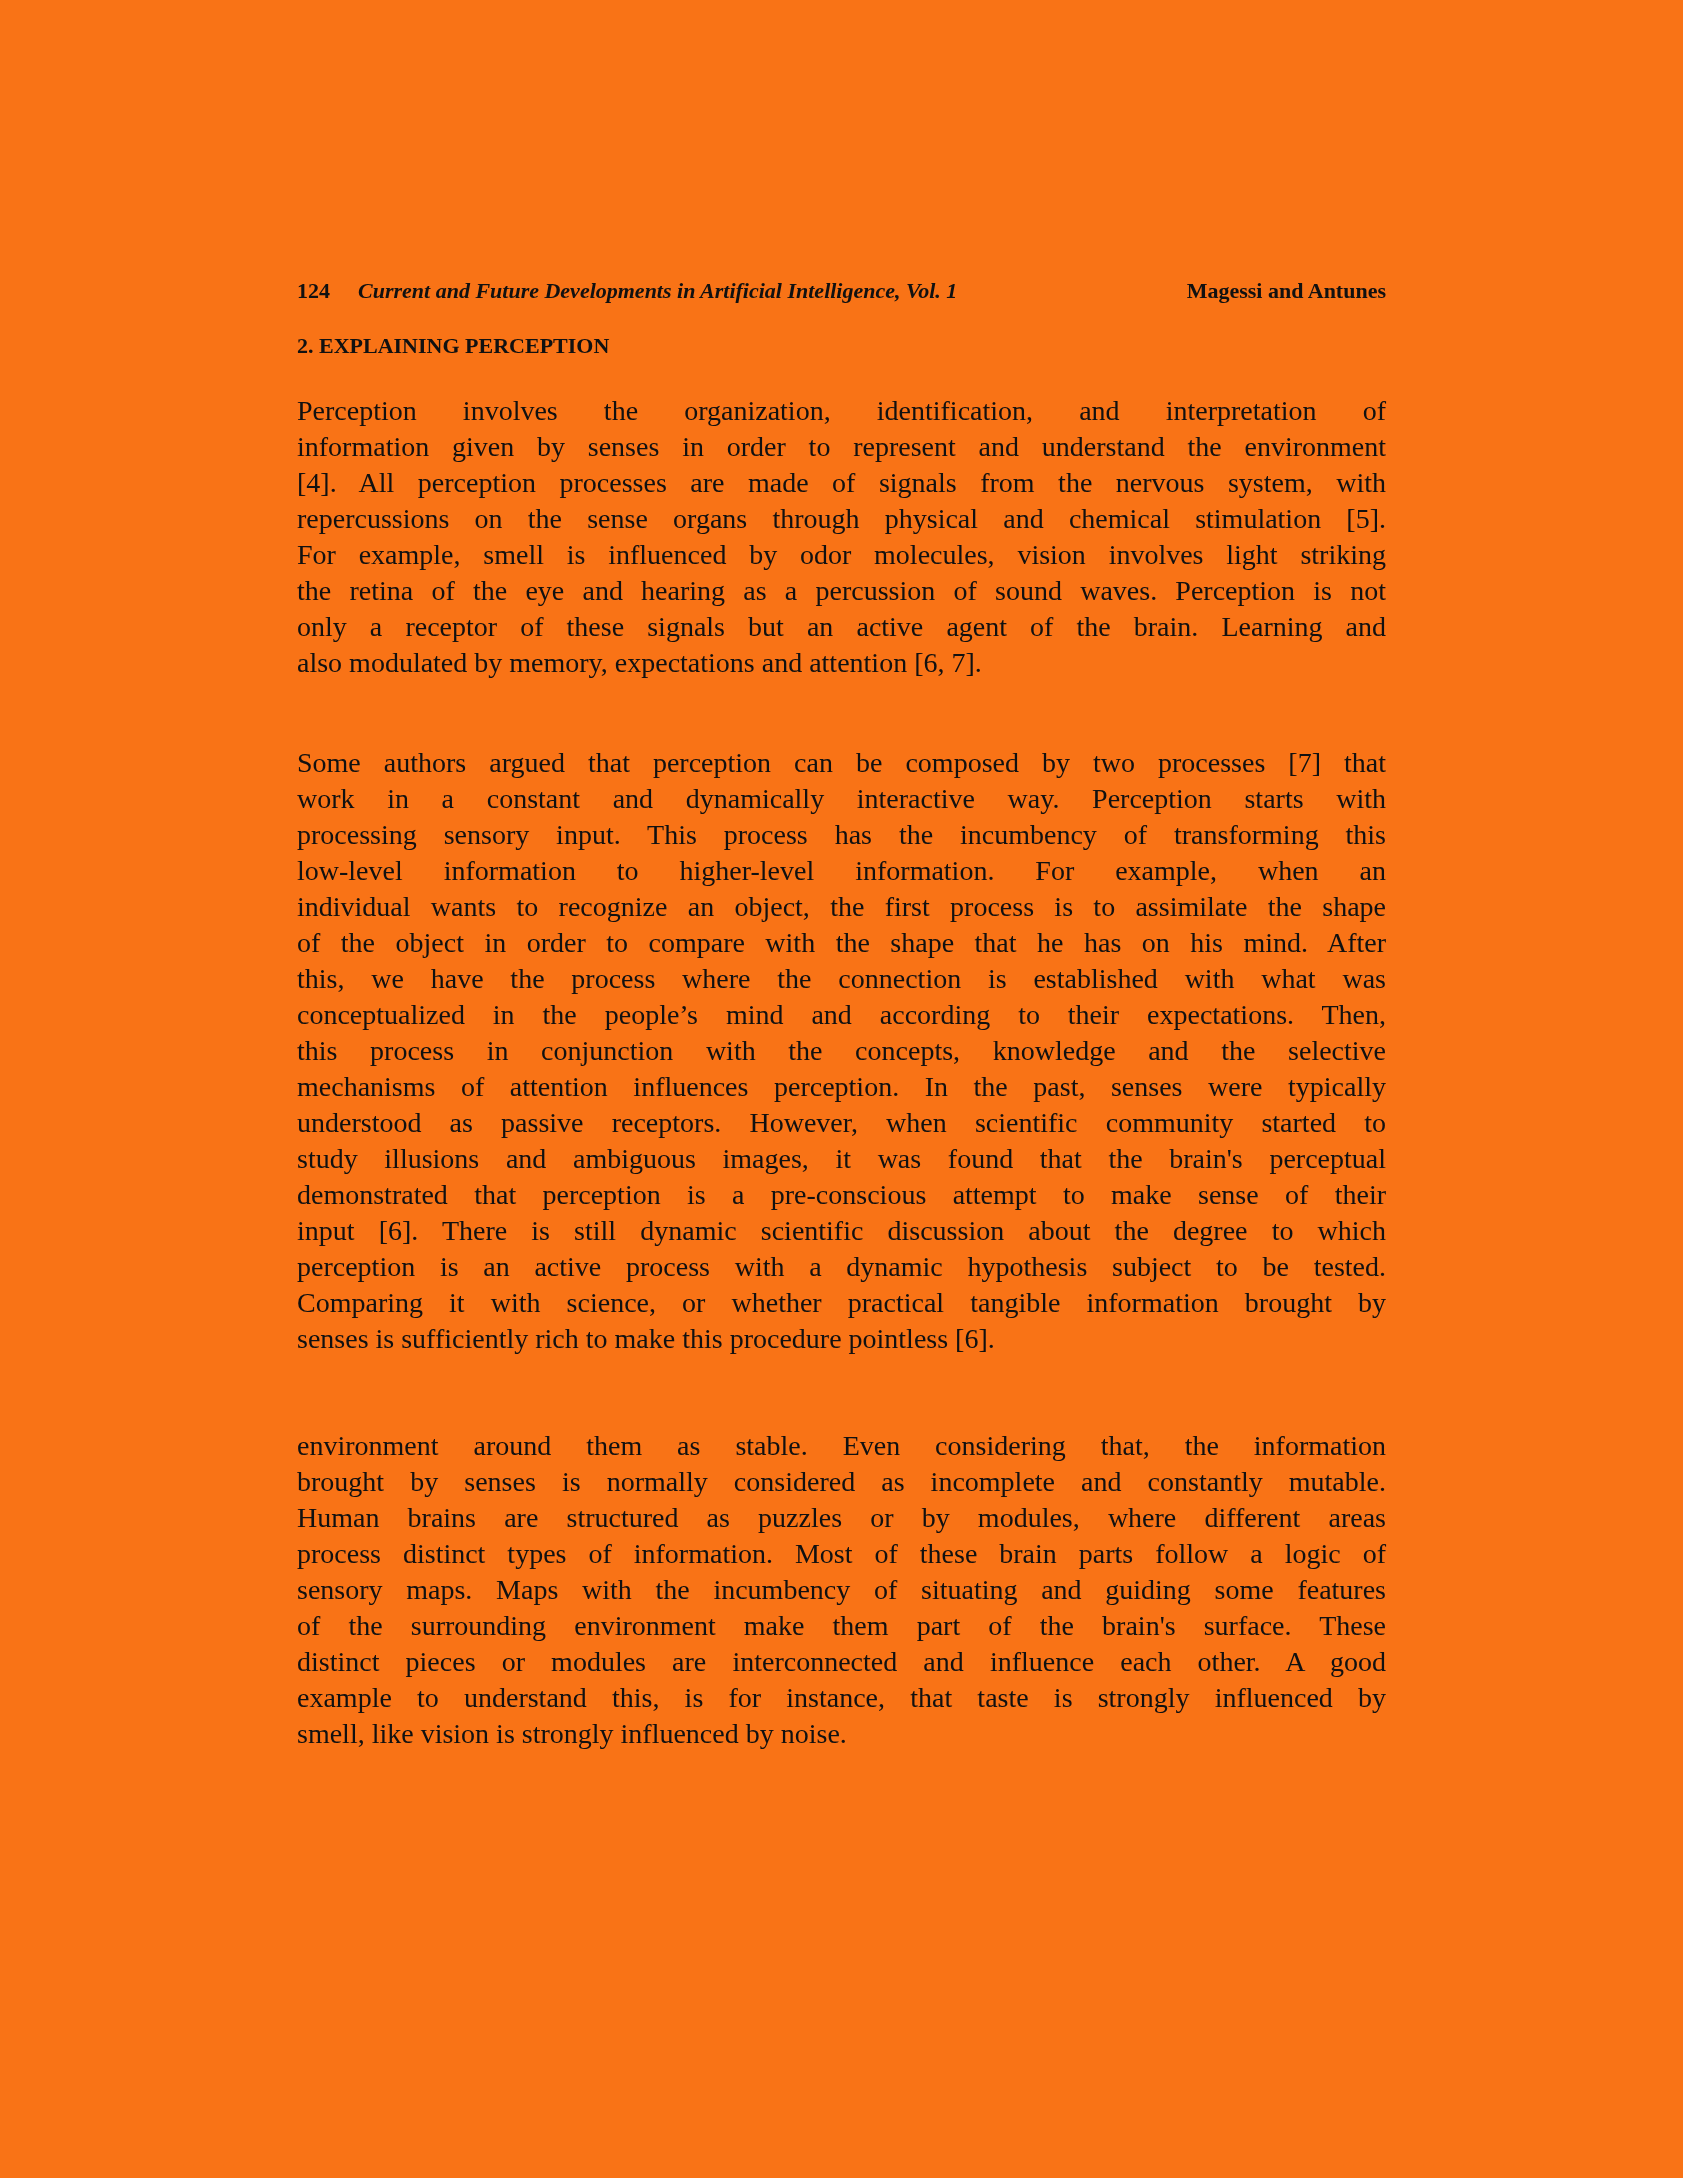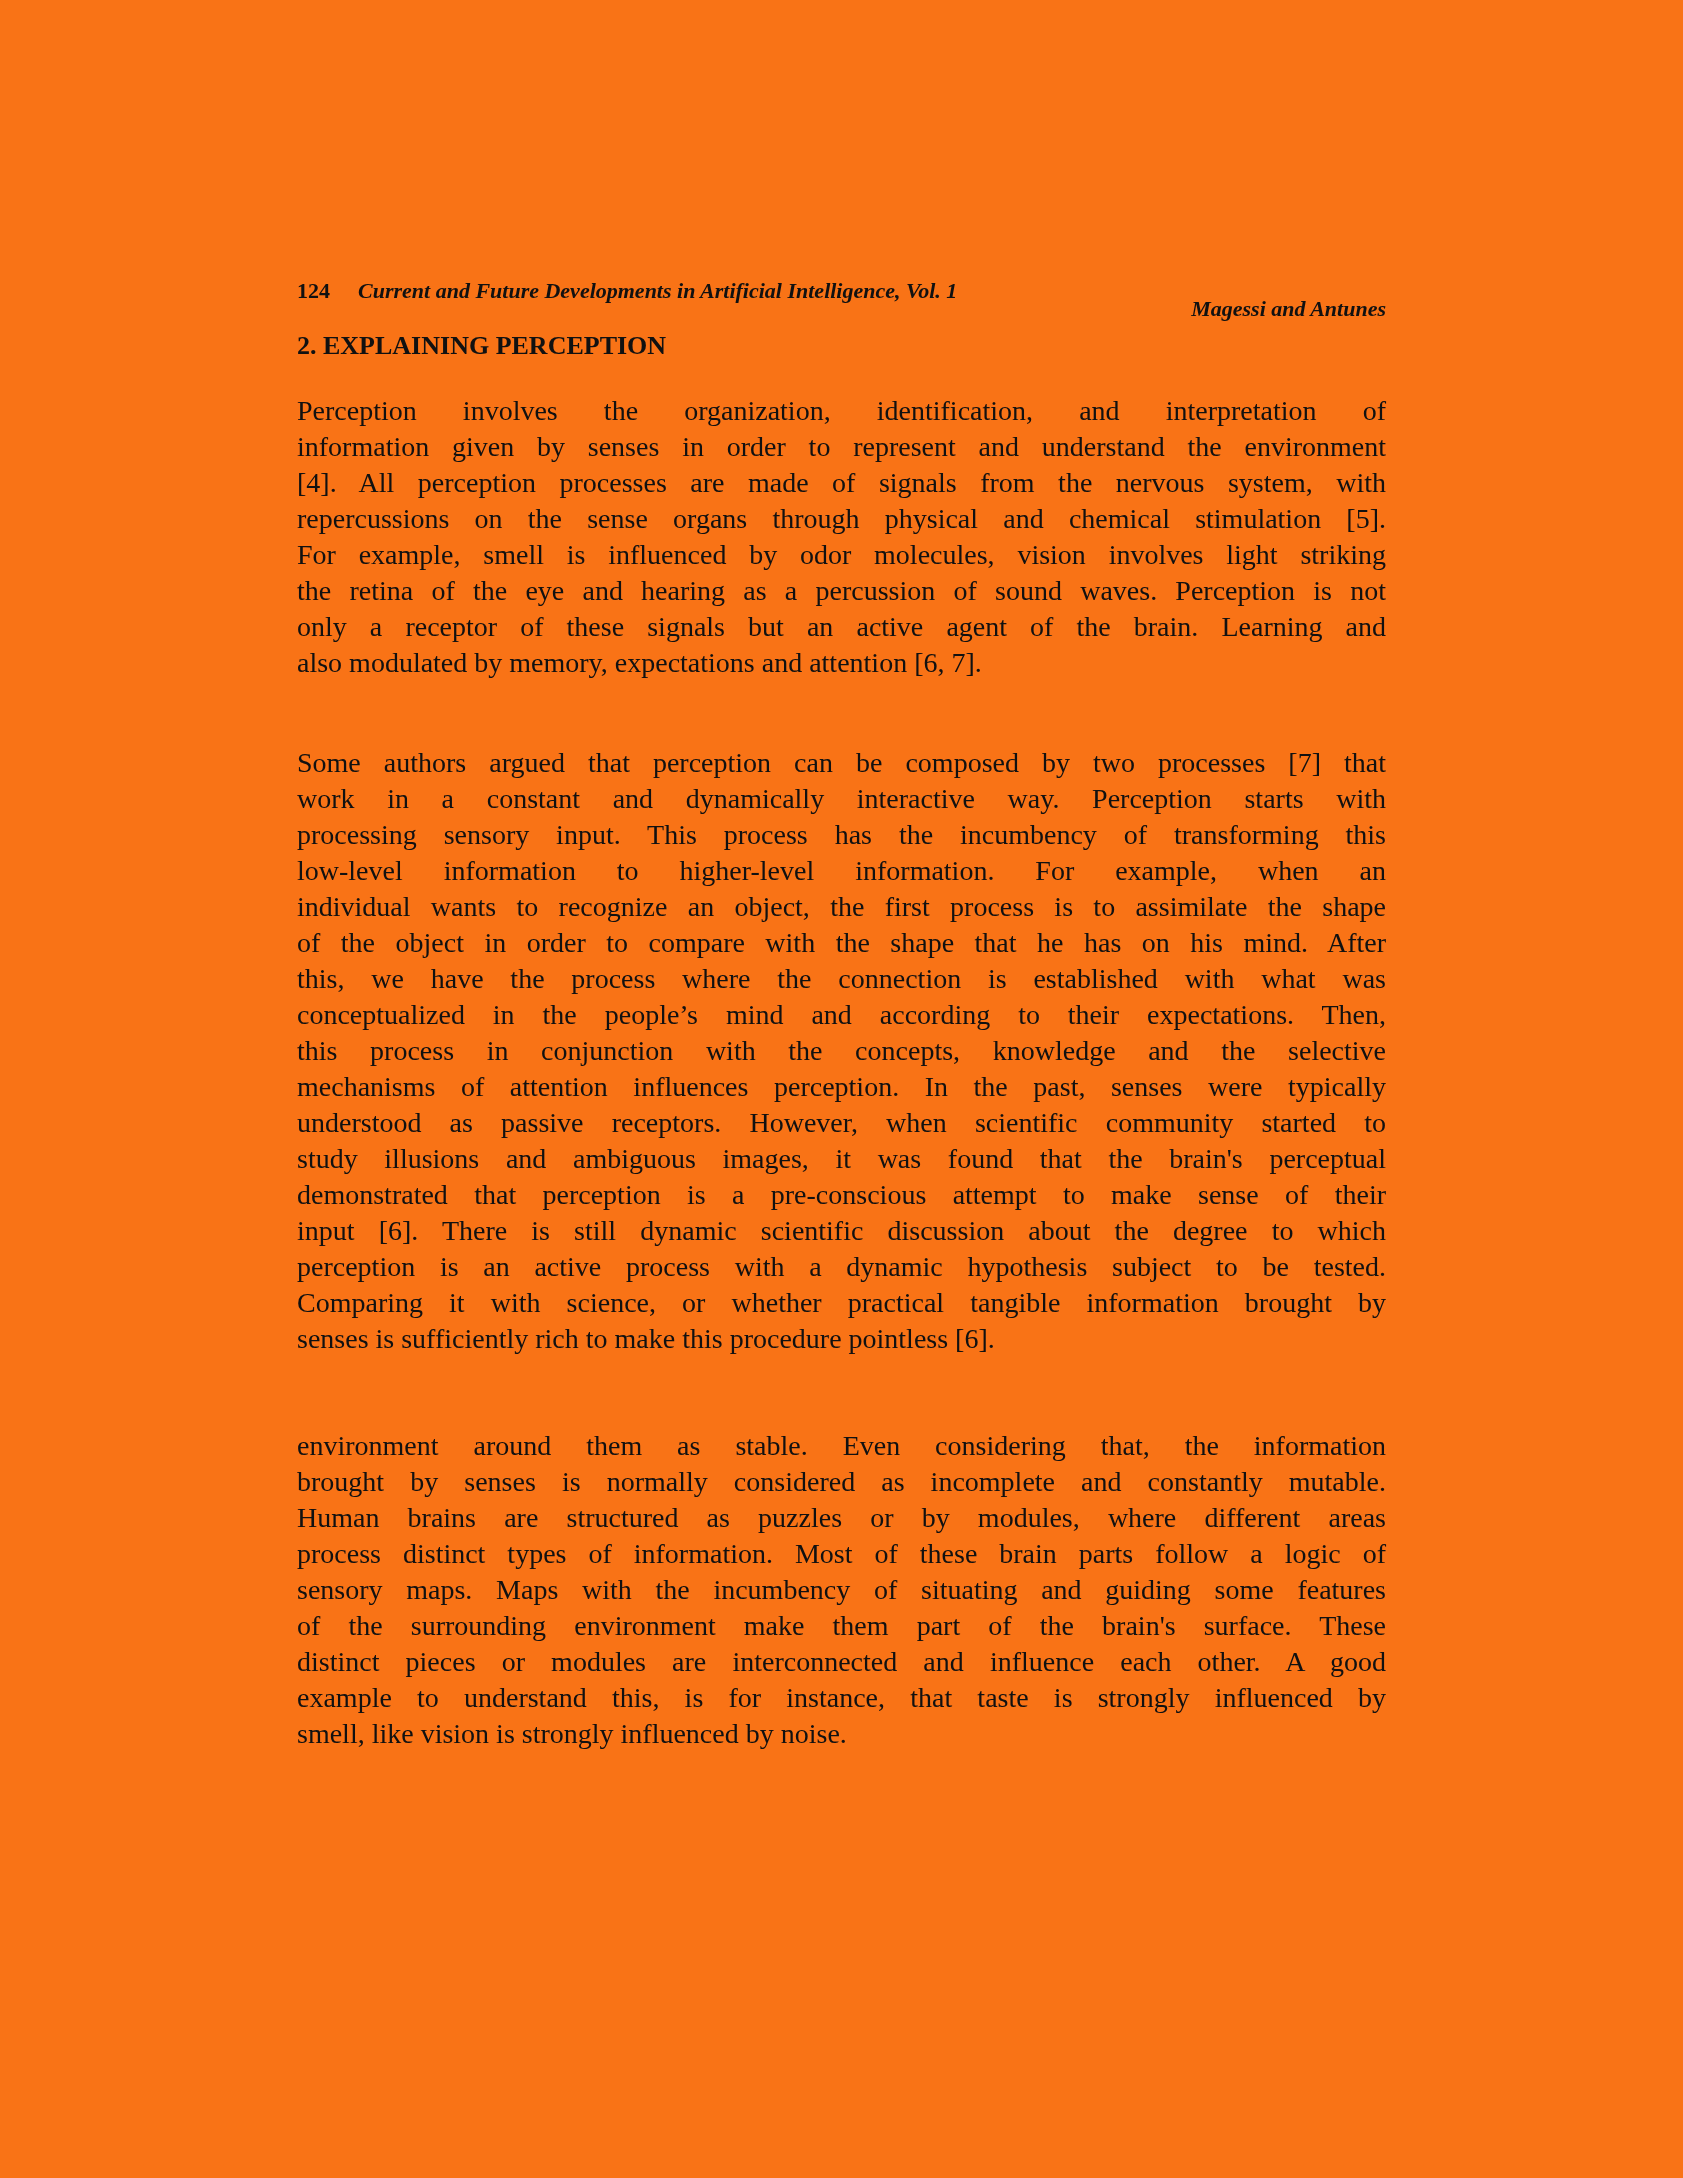--- a/index.html
+++ b/index.html
@@ -43,30 +43,28 @@
     left: 55px;
     top: 0;
     font-style: italic;
     white-space: nowrap;
     margin-left: 6px;
   }
   .running-header .authors {
     position: absolute;
     right: 0;
     top: 0;
-    font-style: italic;
-    white-space: nowrap;
-    margin-top: 18px;
+    white-space: nowrap;
   }
   .section-heading {
     position: absolute;
     left: 297px;
     top: 328px;
     width: 1089px;
-    font-size: 26px;
+    font-size: 22px;
     line-height: 36px;
     font-weight: bold;
     white-space: nowrap;
   }
   .paragraph {
     position: absolute;
     left: 297px;
     width: 1089px;
     font-size: 28px;
     line-height: 36px;

